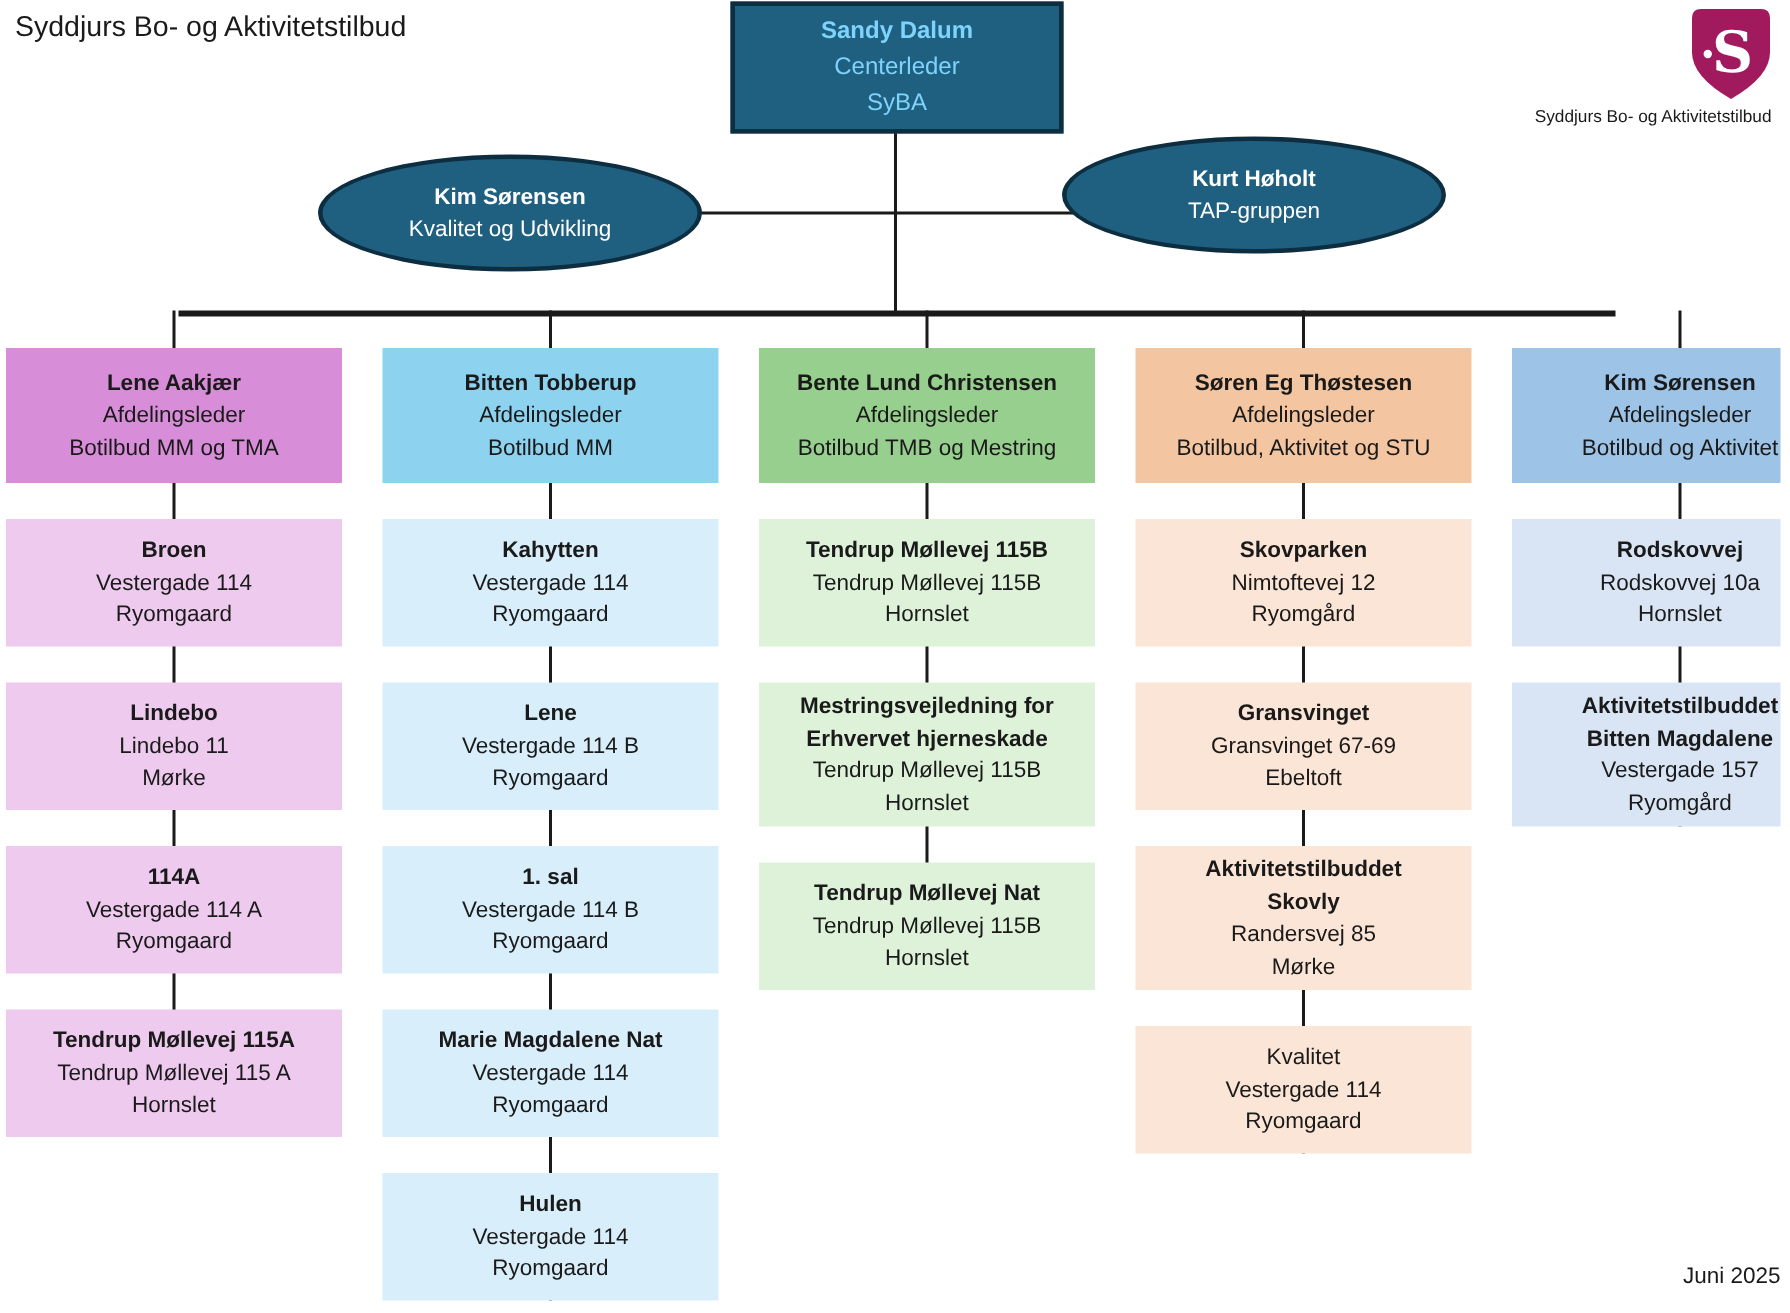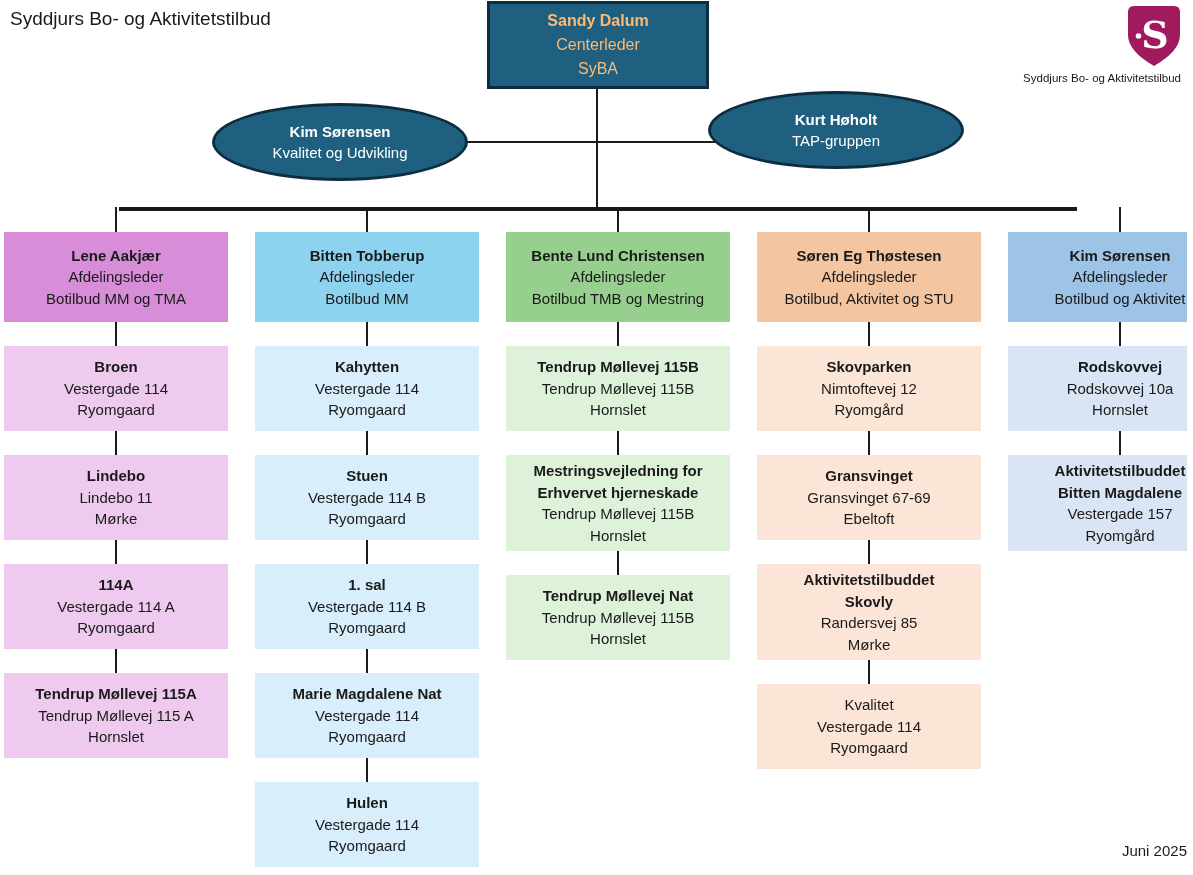--- a/index.html
+++ b/index.html
@@ -19,21 +19,21 @@
 
   
   .line{position:absolute;background:#1a1a1a;z-index:0;}
   .line.v-root{left:596px;top:88px;width:2px;height:120px;}
   .line.h-staff{left:430px;top:141px;width:340px;height:2px;}
   .line.bus{left:119px;top:207px;width:958px;height:4px;}
 
   
   .root-box{position:absolute;left:487px;top:1px;width:222px;height:88px;box-sizing:border-box;
             border:3px solid #0d2e40;display:flex;flex-direction:column;justify-content:center;
-            align-items:center;color:#fdba74;font-size:16px;line-height:24px;z-index:2;text-align:center;}
+            align-items:center;color:#7dd3fc;font-size:16px;line-height:24px;z-index:2;text-align:center;}
   .root-box .b{font-weight:700;}
 
   
   .ellipse{position:absolute;width:256px;height:78px;border-radius:50%;border:3px solid #0d2e40;
            box-sizing:border-box;display:flex;flex-direction:column;justify-content:center;
            align-items:center;color:#fff;font-size:15px;line-height:21px;z-index:2;text-align:center;}
   .ellipse .b{font-weight:700;}
   .ellipse.left{left:212px;top:103px;}
   .ellipse.right{left:708px;top:91px;}
 
@@ -122,21 +122,21 @@
         <div class="t">Bitten Tobberup</div>
         <div>Afdelingsleder</div>
         <div>Botilbud MM</div>
       </div>
       <div class="box">
         <div class="t">Kahytten</div>
         <div>Vestergade 114</div>
         <div>Ryomgaard</div>
       </div>
       <div class="box">
-        <div class="t">Stuen</div>
+        <div class="t">Lene</div>
         <div>Vestergade 114 B</div>
         <div>Ryomgaard</div>
       </div>
       <div class="box">
         <div class="t">1. sal</div>
         <div>Vestergade 114 B</div>
         <div>Ryomgaard</div>
       </div>
       <div class="box">
         <div class="t">Marie Magdalene Nat</div>

